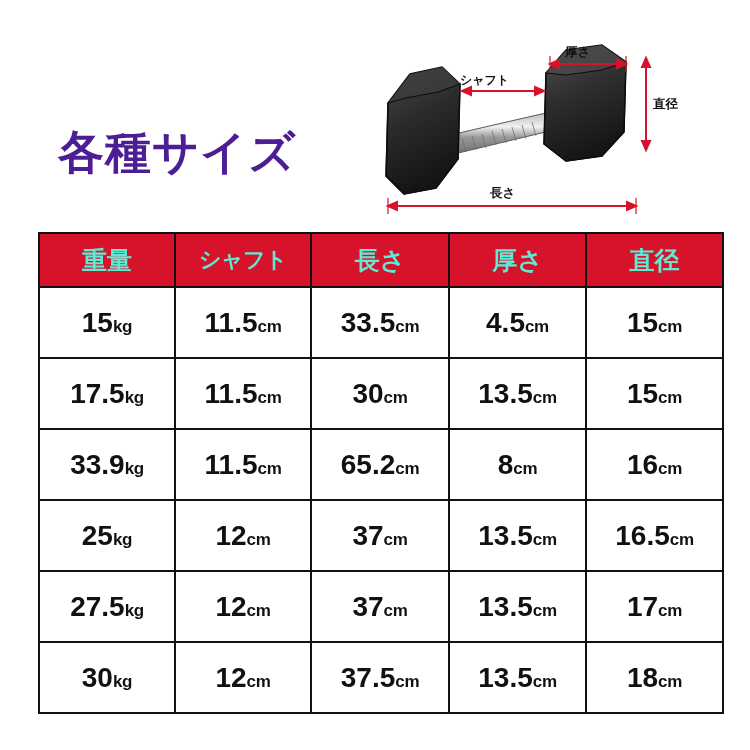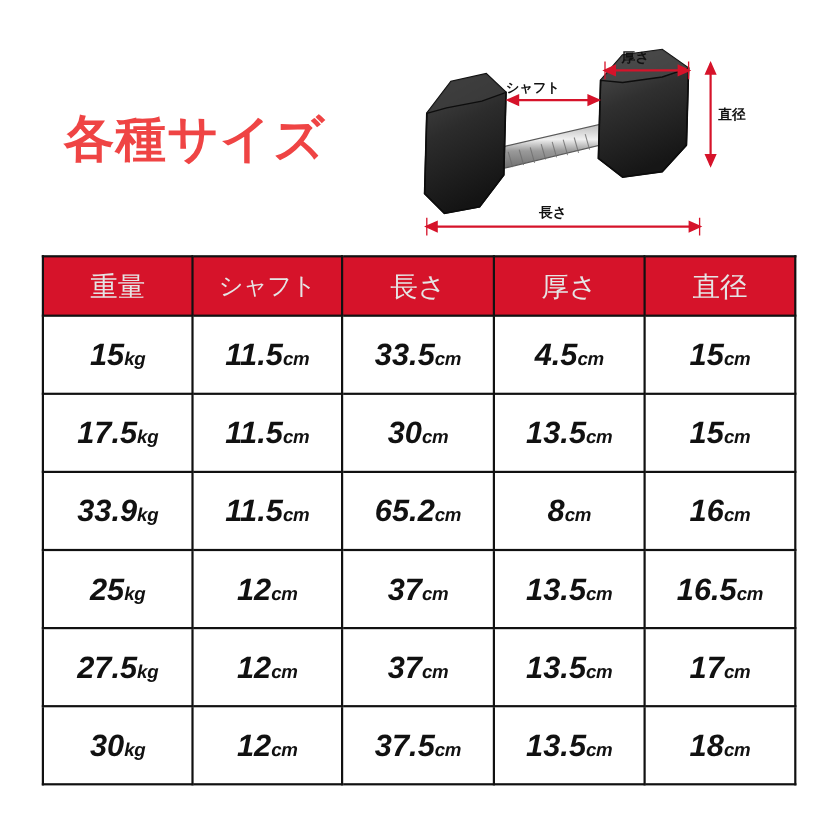--- a/index.html
+++ b/index.html
@@ -17,25 +17,25 @@
   .page {
     position: relative;
     width: 750px;
     height: 750px;
   }
 
   
   .heading {
     position: absolute;
     left: 58px;
-    top: 96px;
+    top: 122px;
     font-size: 46px;
     font-weight: bold;
     letter-spacing: 1px;
-    color: #ef4444;
+    color: #4c1d95;
     white-space: nowrap;
   }
 
   
   .illustration {
     position: absolute;
     left: 350px;
     top: 28px;
     width: 330px;
     height: 195px;
@@ -68,36 +68,35 @@
   .size-table th,
   .size-table td {
     border: 2px solid #111111;
     text-align: center;
     padding: 0;
     height: 69px;
     vertical-align: middle;
   }
   .size-table thead th {
     background: #d6132a;
-    color: #e5e5e5;
+    color: #5eead4;
     font-size: 25px;
-    font-weight: normal;
+    font-weight: bold;
     height: 52px;
     border-color: #111111;
   }
   .size-table thead th.narrow {
     font-size: 22px;
     letter-spacing: -0.5px;
   }
   .size-table tbody td {
     background: #ffffff;
     font-size: 28px;
     font-weight: bold;
     color: #111111;
-    font-style: italic;
   }
   .unit {
     font-size: 17px;
     font-weight: bold;
     letter-spacing: -0.3px;
   }
   .cellwrap {
     display: inline-block;
     white-space: nowrap;
   }

